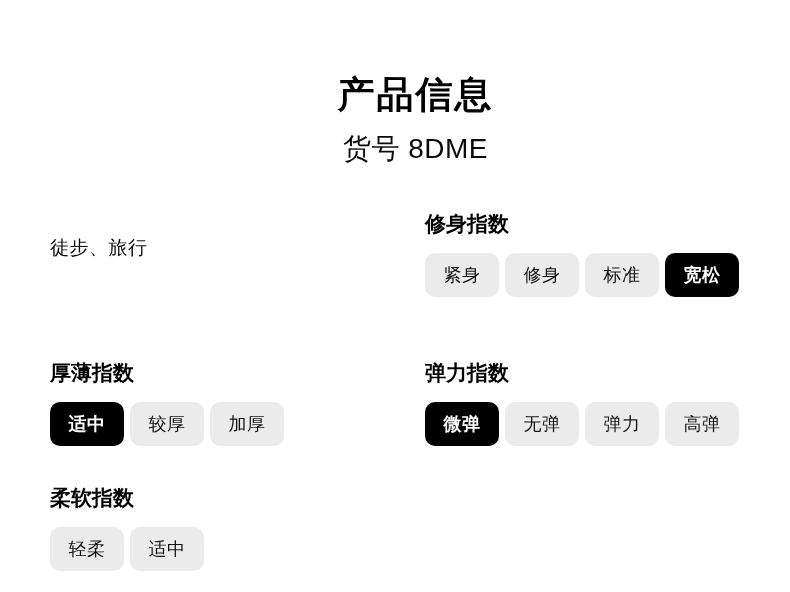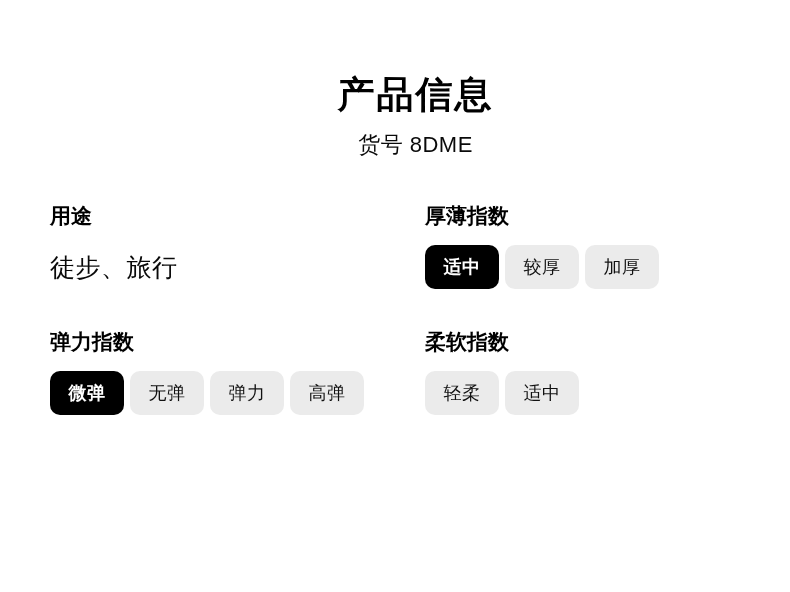--- a/index.html
+++ b/index.html
@@ -23,21 +23,21 @@
   }
   .title {
     font-size: 37px;
     font-weight: 700;
     letter-spacing: 2px;
     color: #000000;
     line-height: 1.05;
   }
   .subtitle {
     margin-top: 15px;
-    font-size: 22px;
+    font-size: 28px;
     font-weight: 400;
     color: #0a0a0a;
     letter-spacing: 0.5px;
   }
   .grid {
     margin-top: 44px;
     padding: 0 50px;
     display: grid;
     grid-template-columns: 375px 1fr;
     grid-row-gap: 0;
@@ -46,21 +46,21 @@
   .section { margin-bottom: 0; }
   .sec-heading {
     margin: 0;
     font-size: 21px;
     font-weight: 700;
     color: #000000;
     line-height: 1.15;
   }
   .sec-value {
     margin-top: 23px;
-    font-size: 25px;
+    font-size: 19px;
     font-weight: 400;
     color: #0a0a0a;
     letter-spacing: 0.5px;
   }
   .row-text .section { height: 126px; box-sizing: border-box; }
   .row-index .sec-heading { margin-top: 0; }
   .index-block { height: 125px; box-sizing: border-box; }
   .options {
     margin-top: 17px;
     display: flex;
@@ -95,25 +95,35 @@
 
   <div class="header">
     <div class="title">产品信息</div>
     <div class="subtitle">货号 8DME</div>
   </div>
 
   <div class="grid">
 
     <div class="cell row-text">
       <div class="section">
-        <h3 class="sec-heading">用途</h3>
         <div class="sec-value">徒步、旅行</div>
       </div>
     </div>
 
+    <div class="cell row-index">
+      <div class="index-block">
+        <h3 class="sec-heading">修身指数</h3>
+        <div class="options">
+          <button class="option">紧身</button>
+          <button class="option">修身</button>
+          <button class="option">标准</button>
+          <button class="option selected">宽松</button>
+        </div>
+      </div>
+    </div>
     <div class="cell row-index">
       <div class="index-block">
         <h3 class="sec-heading">厚薄指数</h3>
         <div class="options">
           <button class="option selected">适中</button>
           <button class="option">较厚</button>
           <button class="option">加厚</button>
         </div>
       </div>
     </div>

